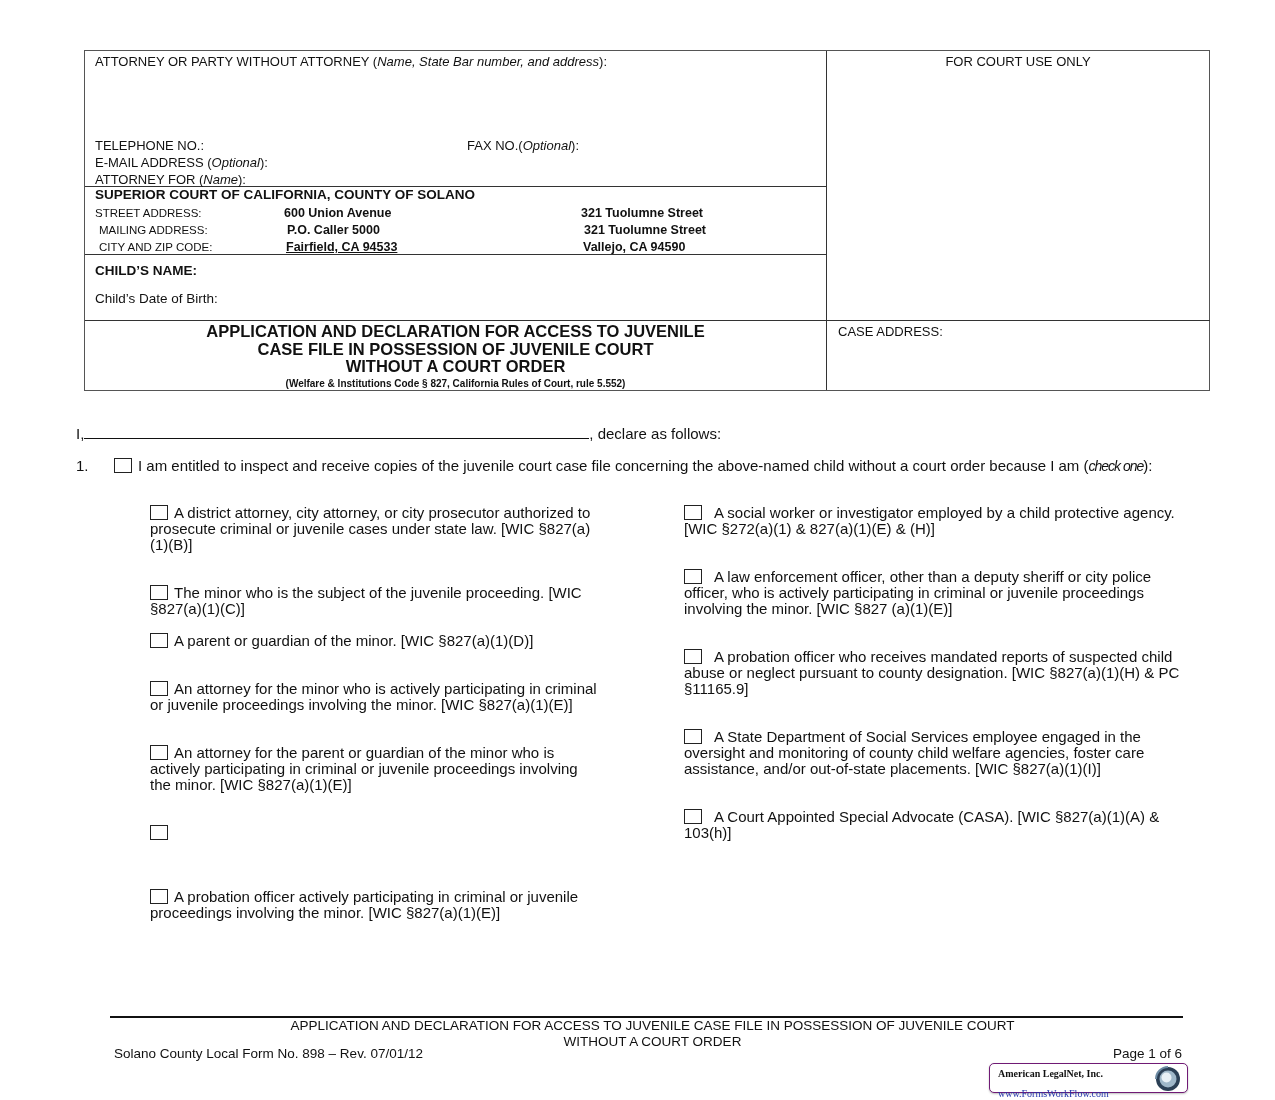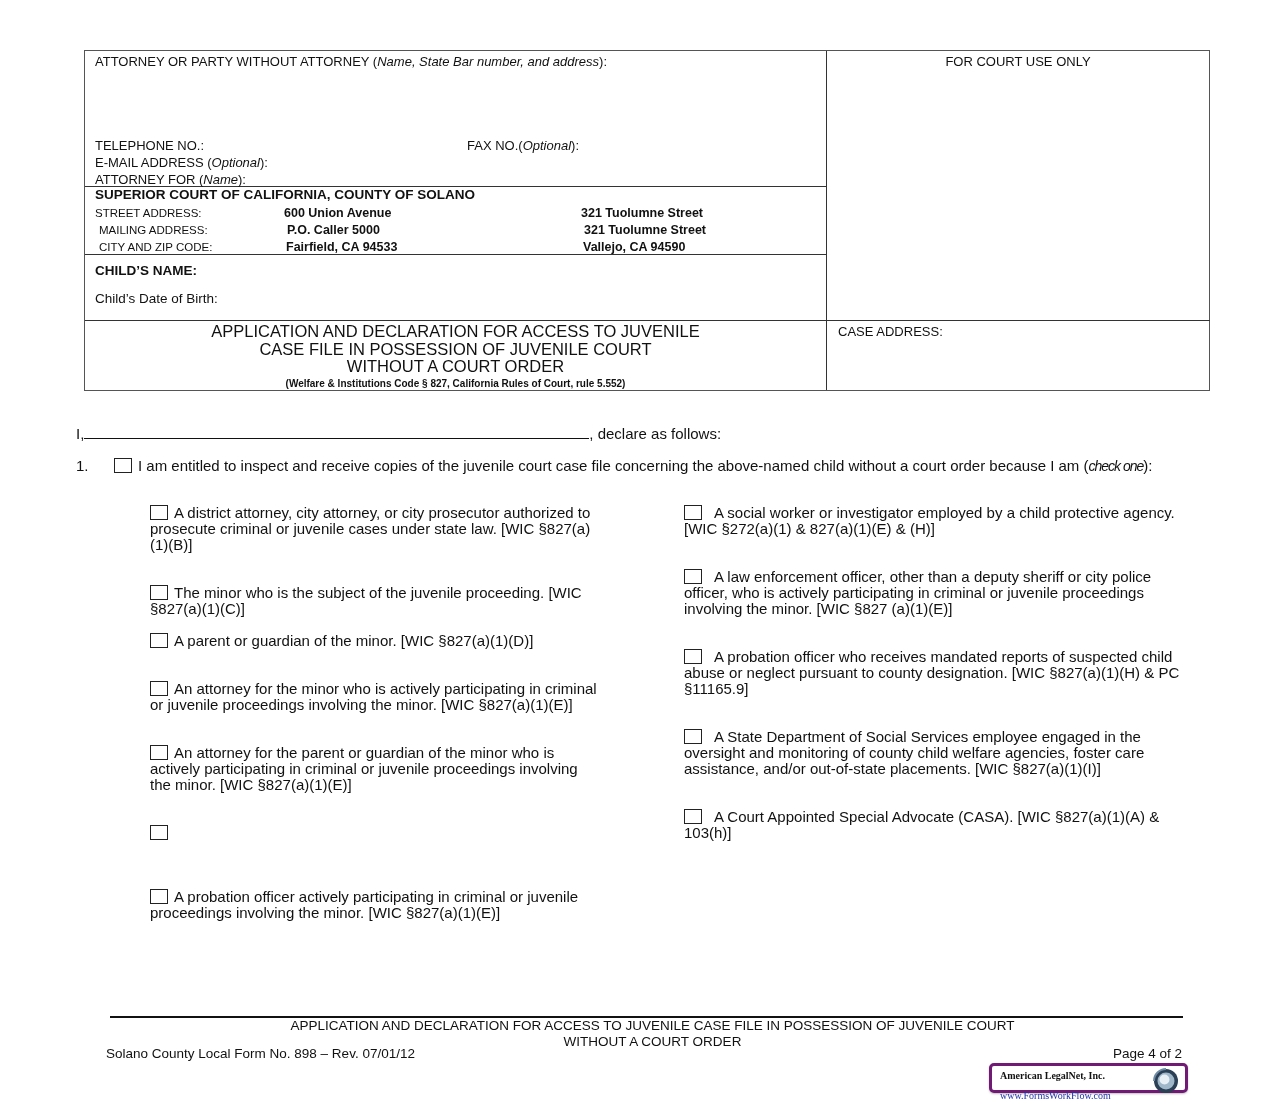--- a/index.html
+++ b/index.html
@@ -13,21 +13,21 @@
   .attorney { left: 0; top: 0; width: 741px; height: 136px; border-bottom: 1.2px solid #333; }
   .attorney .t { position: absolute; left: 10px; font-size: 13px; }
   .court { left: 0; top: 136px; width: 741px; height: 68px; border-bottom: 1.2px solid #333; }
   .court .title { position: absolute; left: 10px; top: 0; font-size: 13.5px; font-weight: bold; }
   .court .lbl { position: absolute; font-size: 11.5px; }
   .court .val { position: absolute; font-size: 12.5px; font-weight: bold; }
   .child { left: 0; top: 204px; width: 741px; height: 66px; border-bottom: 1.2px solid #333; }
   .child .name { position: absolute; left: 10px; top: 8px; font-size: 13.5px; font-weight: bold; }
   .child .dob { position: absolute; left: 10px; top: 36px; font-size: 13.5px; }
   .doctitle { left: 0; top: 270px; width: 741px; height: 72px; text-align: center; }
-  .doctitle .l { font-size: 16.5px; font-weight: normal; line-height: 17.5px; }
+  .doctitle .l { font-size: 16.5px; font-weight: bold; line-height: 17.5px; }
   .doctitle .sub { font-size: 10px; font-weight: bold; line-height: 16px; }
   .courtuse { left: 741px; top: 0; width: 384px; height: 270px; border-bottom: 1.2px solid #333; text-align: center; }
   .courtuse span { display: block; margin-top: 3px; font-size: 13px; }
   .casenum { left: 741px; top: 270px; width: 384px; height: 72px; }
   .casenum span { position: absolute; left: 12px; top: 3px; font-size: 13px; }
 
   .declare { position: absolute; left: 76px; top: 425px; font-size: 15px; }
   .declare .blank { display: inline-block; width: 505px; border-bottom: 1px solid #111; height: 14px; vertical-align: baseline; }
 
   .item1 { position: absolute; left: 76px; top: 457px; width: 1090px; font-size: 15px; line-height: 17px; }
@@ -35,24 +35,24 @@
   .item1 .body { position: absolute; left: 38px; top: 0; width: 1060px; }
   .cb { display: inline-block; width: 18px; height: 15px; border: 1.3px solid #222; vertical-align: -2px; margin-right: 6px; background: #fff; }
 
   .col { position: absolute; font-size: 15px; line-height: 16px; }
   .col .opt { position: absolute; left: 0; width: 100%; }
   .col-left { left: 150px; top: 505px; width: 450px; }
   .col-right { left: 684px; top: 505px; width: 500px; }
 
   .footer-rule { position: absolute; left: 110px; top: 1016px; width: 1073px; height: 0; border-top: 2px solid #111; }
   .footer-title { position: absolute; left: 110px; top: 1018px; width: 1085px; text-align: center; font-size: 13.5px; line-height: 15.5px; }
-  .footer-form { position: absolute; left: 106px; top: 1046px; font-size: 13.5px; }
+  .footer-form { position: absolute; left: 114px; top: 1046px; font-size: 13.5px; }
   .footer-page { position: absolute; right: 93px; top: 1046px; font-size: 13.5px; }
 
-  .badge { position: absolute; left: 989px; top: 1063px; width: 199px; height: 30px; border: 3px solid #701a75; border-radius: 5px; background: #fff; box-shadow: 0 1px 2px rgba(0,0,0,0.25); }
+  .badge { position: absolute; left: 989px; top: 1063px; width: 199px; height: 30px; border: 1px solid #701a75; border-radius: 5px; background: #fff; box-shadow: 0 1px 2px rgba(0,0,0,0.25); }
   .badge .co { position: absolute; left: 8px; top: 4px; font-family: "Liberation Serif", serif; font-size: 10px; font-weight: bold; color: #111; }
   .badge .url { position: absolute; left: 8px; top: 24px; font-family: "Liberation Serif", serif; font-size: 10px; color: #2233aa; }
   .badge .logo { position: absolute; right: 4px; top: 1px; width: 30px; height: 28px; }
 </style>
 </head>
 <body>
 
 <div class="hdr-table">
   <div class="vline"></div>
 
@@ -64,21 +64,21 @@
     <div class="t" style="top:121px;"><span>ATTORNEY FOR (</span><i>Name</i><span>):</span></div>
   </div>
 
   <div class="cell court">
     <div class="title">SUPERIOR COURT OF CALIFORNIA, COUNTY OF SOLANO</div>
     <div class="lbl" style="left:10px; top:20px;">STREET ADDRESS:</div>
     <div class="lbl" style="left:14px; top:37px;">MAILING ADDRESS:</div>
     <div class="lbl" style="left:14px; top:54px;">CITY AND ZIP CODE:</div>
     <div class="val" style="left:199px; top:19px;">600 Union Avenue</div>
     <div class="val" style="left:202px; top:36px;">P.O. Caller 5000</div>
-    <div class="val" style="left:201px; top:53px;">Fairfield, CA  94533</div>
+    <div class="val" style="left:201px; top:53px;text-decoration:underline;">Fairfield, CA  94533</div>
     <div class="val" style="left:496px; top:19px;">321 Tuolumne Street</div>
     <div class="val" style="left:499px; top:36px;">321 Tuolumne Street</div>
     <div class="val" style="left:498px; top:53px;">Vallejo, CA  94590</div>
   </div>
 
   <div class="cell child">
     <div class="name">CHILD’S NAME:</div>
     <div class="dob">Child’s Date of Birth:</div>
   </div>
 
@@ -126,21 +126,21 @@
   <div class="opt" style="top:224px;"><span class="cb" style="margin-right:12px;"></span><span>A State Department of Social Services employee engaged in the oversight and monitoring of county child welfare agencies, foster care assistance, and/or out-of-state placements. [WIC §827(a)(1)(I)]</span></div>
   <div class="opt" style="top:304px;"><span class="cb" style="margin-right:12px;"></span><span>A Court Appointed Special Advocate (CASA). [WIC §827(a)(1)(A) &amp; 103(h)]</span></div>
 </div>
 
 <div class="footer-rule"></div>
 <div class="footer-title">
   <div>APPLICATION AND DECLARATION FOR ACCESS TO JUVENILE CASE FILE IN POSSESSION OF JUVENILE COURT</div>
   <div>WITHOUT A COURT ORDER</div>
 </div>
 <div class="footer-form">Solano County Local Form No. 898 – Rev. 07/01/12</div>
-<div class="footer-page">Page 4 of 2</div>
+<div class="footer-page">Page 1 of 6</div>
 
 <div class="badge">
   <div class="co">American LegalNet, Inc.</div>
   <div class="url">www.FormsWorkFlow.com</div>
   <svg class="logo" viewBox="0 0 30 28">
     <circle cx="15" cy="14" r="12" fill="#2b3f55"></circle>
     <circle cx="15" cy="14" r="8.5" fill="#9fb7c9"></circle>
     <circle cx="13.5" cy="12.5" r="5" fill="#e8f0f6"></circle>
     <path d="M3 14 A12 12 0 0 1 15 2" stroke="#6c8aa3" stroke-width="2" fill="none"></path>
   </svg>

